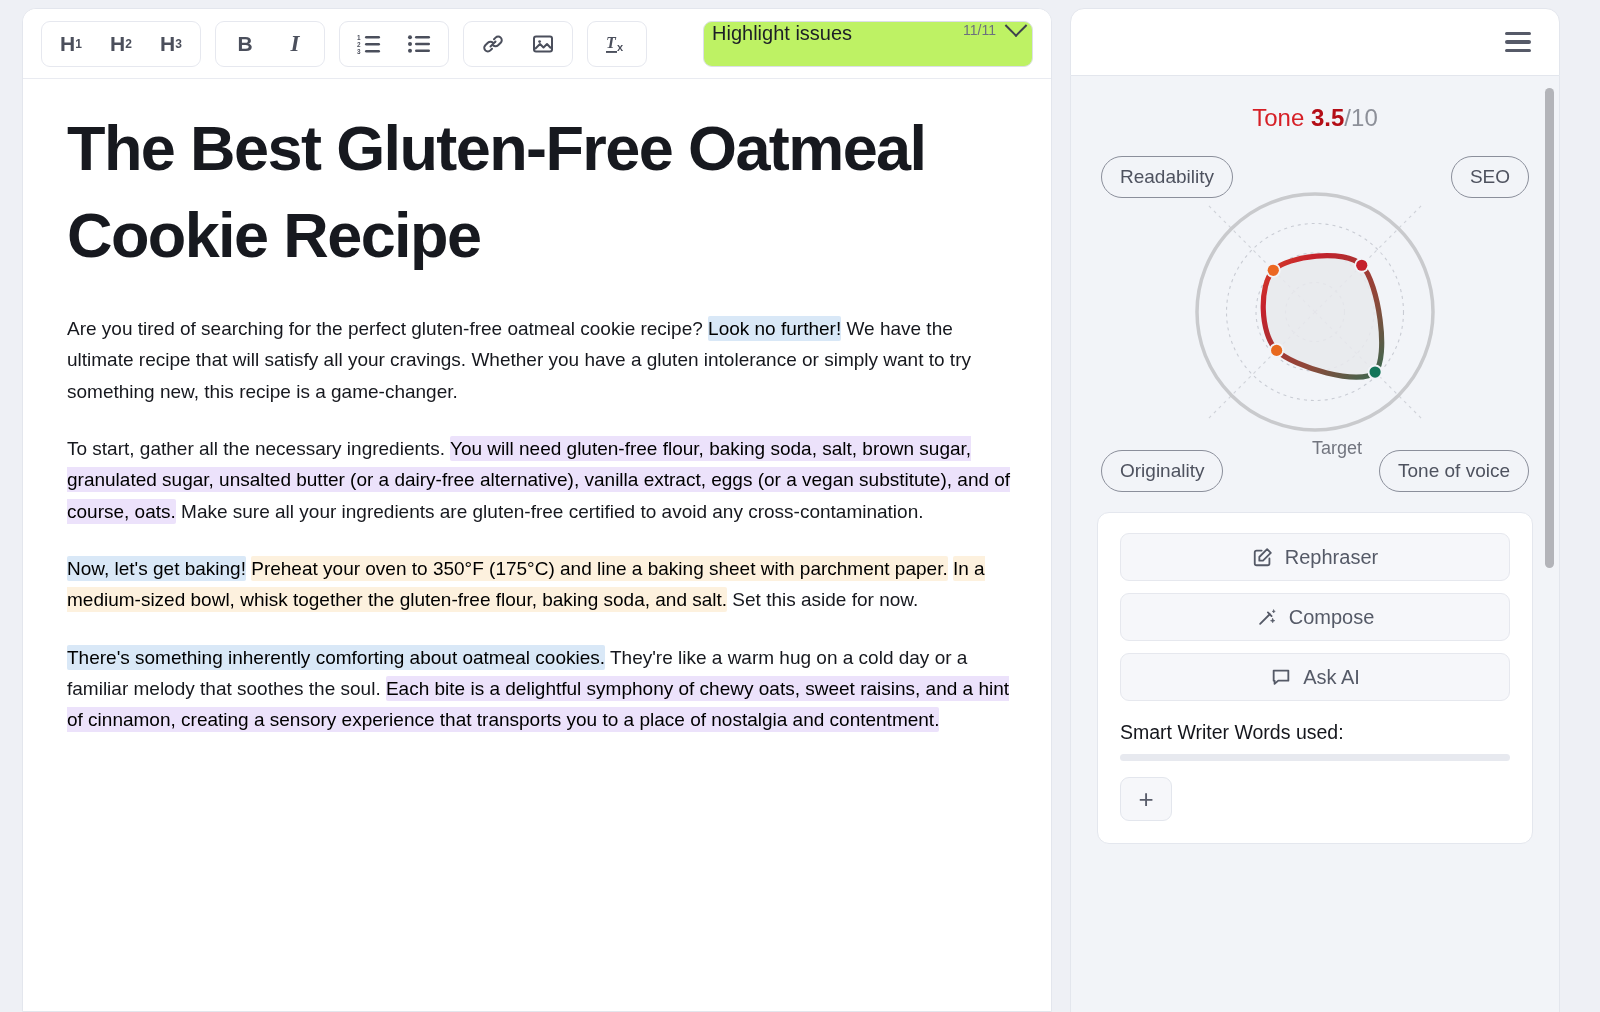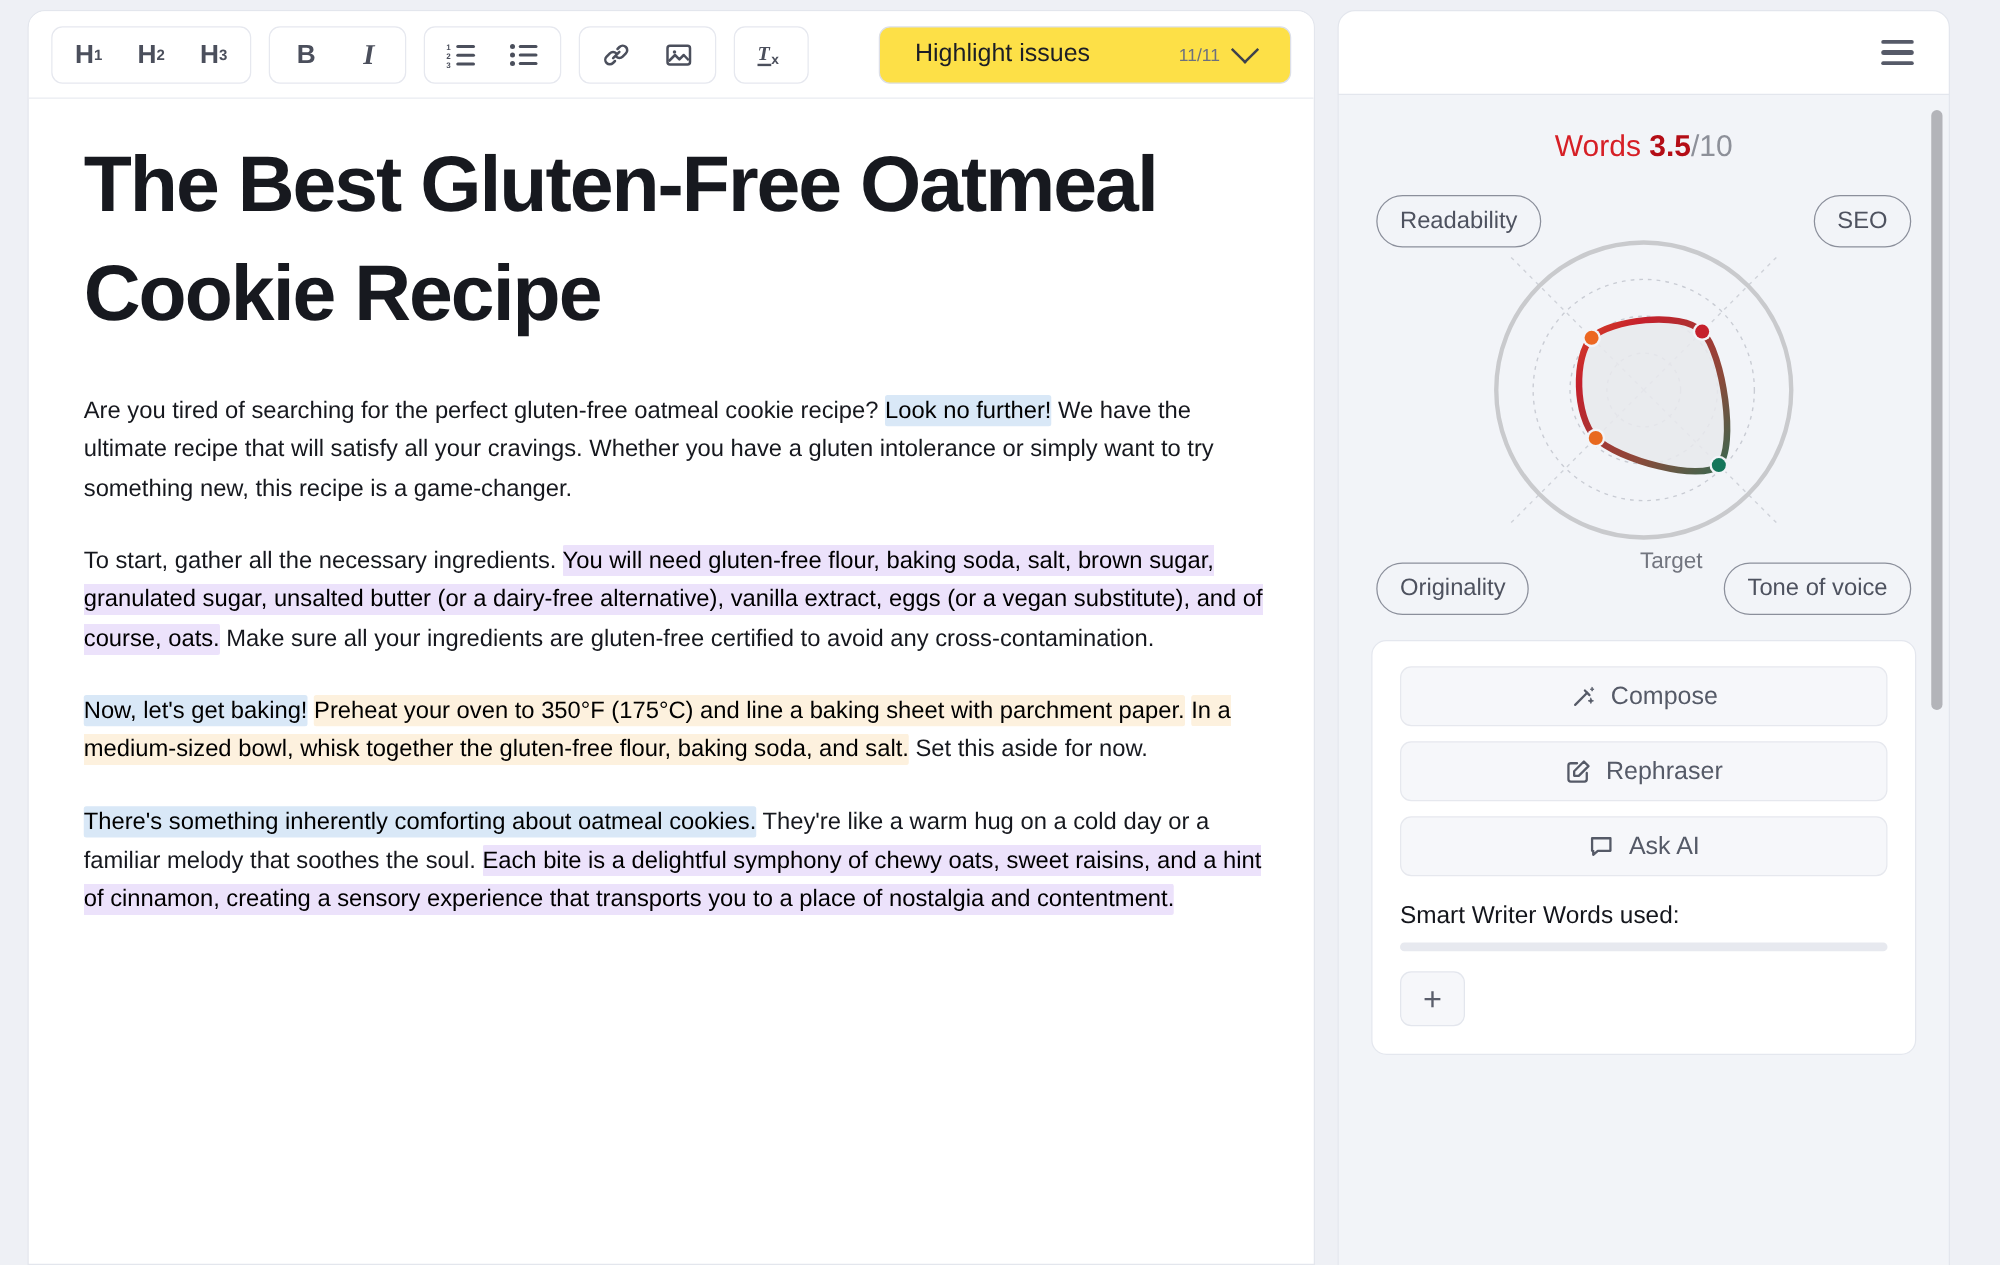--- a/index.html
+++ b/index.html
@@ -69,24 +69,24 @@
   .tb-btn sub { font-size: 12px; font-weight: 700; vertical-align: -2px; }
   .tb-btn.italic { font-style: italic; font-family: "Liberation Serif", serif; font-size: 23px;}
   .tb-btn svg { display: block; }
 
   .hl-select {
     margin-left: 42px;
     width: 350px;
     height: 46px;
     border: 1px solid #dcdfe8;
     border-radius: 9px;
-    background: #fde047;
-    display: flex;
-    align-items: center;
-    padding: 0 28px;
+    background: #bef264;
+    display: flex;
+    align-items: flex-start;
+    padding: 0 8px;
     box-sizing: border-box;
     cursor: pointer;
   }
   .hl-label { font-size: 20px; color: #1c1e26; flex: 1; }
   .hl-count { font-size: 14px; color: #6c707e; margin-right: 12px; }
   .chev {
     width: 14px; height: 14px;
     border-right: 2.4px solid #3d414d;
     border-bottom: 2.4px solid #3d414d;
     transform: rotate(45deg) translate(-3px,-3px);
@@ -342,21 +342,21 @@
           <i></i>
           <i></i>
           <i></i>
         </div>
     </div>
 
     <div class="side-body">
       <div class="scrollbar"></div>
 
       <div class="score">
-        <span class="word">Words</span>
+        <span class="word">Tone</span>
         <span class="num">3.5</span><span class="den">/10</span>
       </div>
 
       <div class="radar-wrap">
         <div class="pill readability">Readability</div>
         <div class="pill seo">SEO</div>
         <div class="pill originality">Originality</div>
         <div class="pill tone">Tone of voice</div>
         <svg class="radar-svg" id="radar" width="330" height="260" viewBox="0 0 330 260">
             <circle cx="165" cy="128" r="29.5" fill="none" stroke="#c9ccd4" stroke-width="1.1" stroke-dasharray="3 4"></circle>
@@ -387,41 +387,41 @@
             <circle cx="126.6182439171942" cy="166.3817560828058" r="5.6" fill="#e8691f"></circle>
           </svg>
         <div class="target-label">Target</div>
       </div>
 
       <div class="sw-card">
 
         <div class="sw-btn">
           <span>
             <svg width="22" height="22" viewBox="0 0 24 24" fill="none" stroke="#555a67" stroke-width="2" stroke-linecap="round" stroke-linejoin="round">
+              <path d="M19 13.5V19a2 2 0 0 1-2 2H5a2 2 0 0 1-2-2V7a2 2 0 0 1 2-2h5.5"></path>
+              <path d="M16.5 3.5l4 4L12 16H8v-4z"></path>
+            </svg>
+          </span>
+          <span>Rephraser</span>
+        </div>
+
+        <div class="sw-btn">
+          <span>
+            <svg width="22" height="22" viewBox="0 0 24 24" fill="none" stroke="#555a67" stroke-width="2" stroke-linecap="round" stroke-linejoin="round">
               <path d="M4.5 19.5 15 9"></path>
               <path d="M13 7l4 4"></path>
               <path d="M18.2 13.6l.7 1.7 1.7.7-1.7.7-.7 1.7-.7-1.7-1.7-.7 1.7-.7z" fill="#555a67" stroke-width="0.6"></path>
               <path d="M19.3 4.2l.5 1.2 1.2.5-1.2.5-.5 1.2-.5-1.2-1.2-.5 1.2-.5z" fill="#555a67" stroke-width="0.6"></path>
             </svg>
           </span>
           <span>Compose</span>
         </div>
 
         <div class="sw-btn">
           <span>
-            <svg width="22" height="22" viewBox="0 0 24 24" fill="none" stroke="#555a67" stroke-width="2" stroke-linecap="round" stroke-linejoin="round">
-              <path d="M19 13.5V19a2 2 0 0 1-2 2H5a2 2 0 0 1-2-2V7a2 2 0 0 1 2-2h5.5"></path>
-              <path d="M16.5 3.5l4 4L12 16H8v-4z"></path>
-            </svg>
-          </span>
-          <span>Rephraser</span>
-        </div>
-
-        <div class="sw-btn">
-          <span>
             <svg width="22" height="22" viewBox="0 0 24 24" fill="none" stroke="#555a67" stroke-width="2" stroke-linejoin="round">
               <path d="M4 5h16v11H9l-4 3.5V16H4z"></path>
             </svg>
           </span>
           <span>Ask AI</span>
         </div>
 
         <div class="words-label">Smart Writer Words used:</div>
         <div class="bar">
             <i id="bar-fill" style="width: 0%;"></i>

